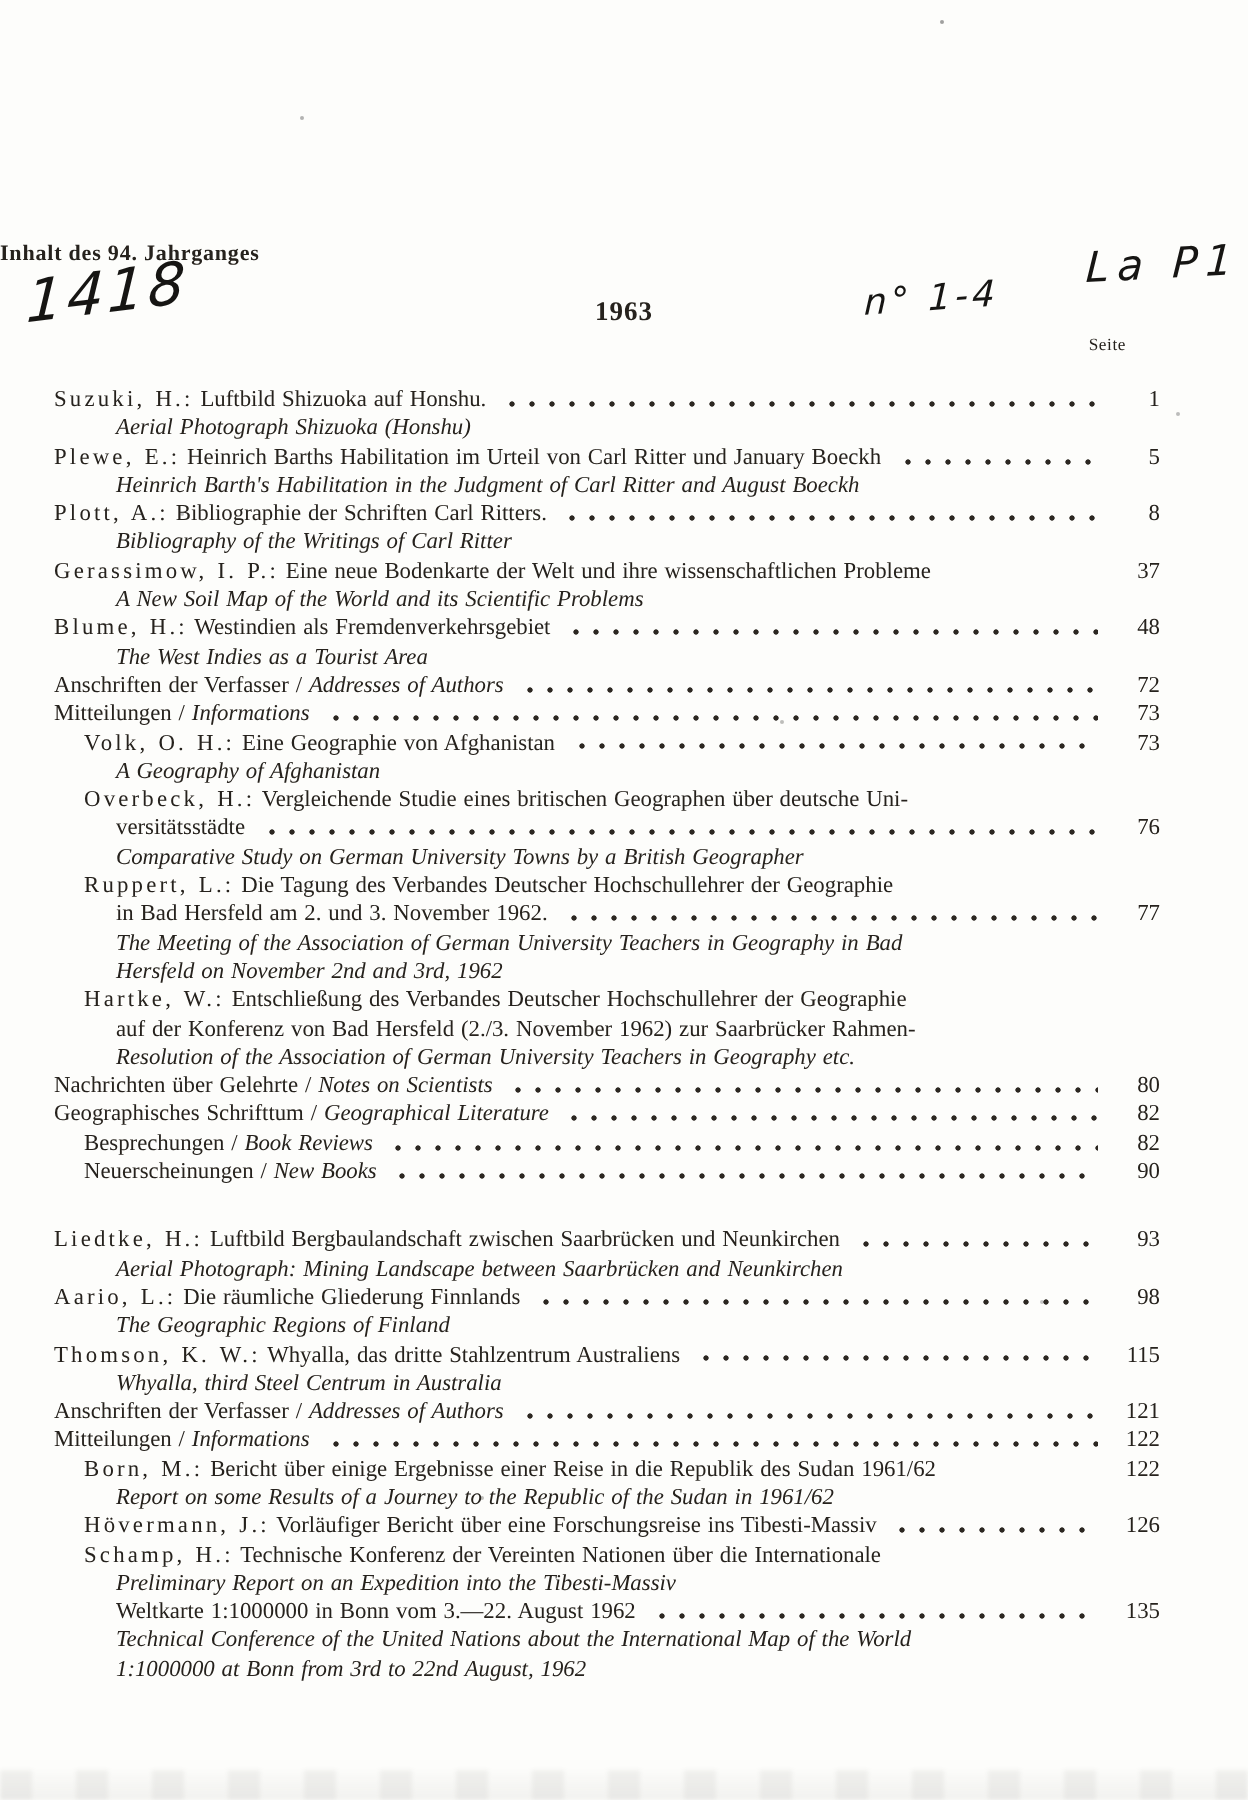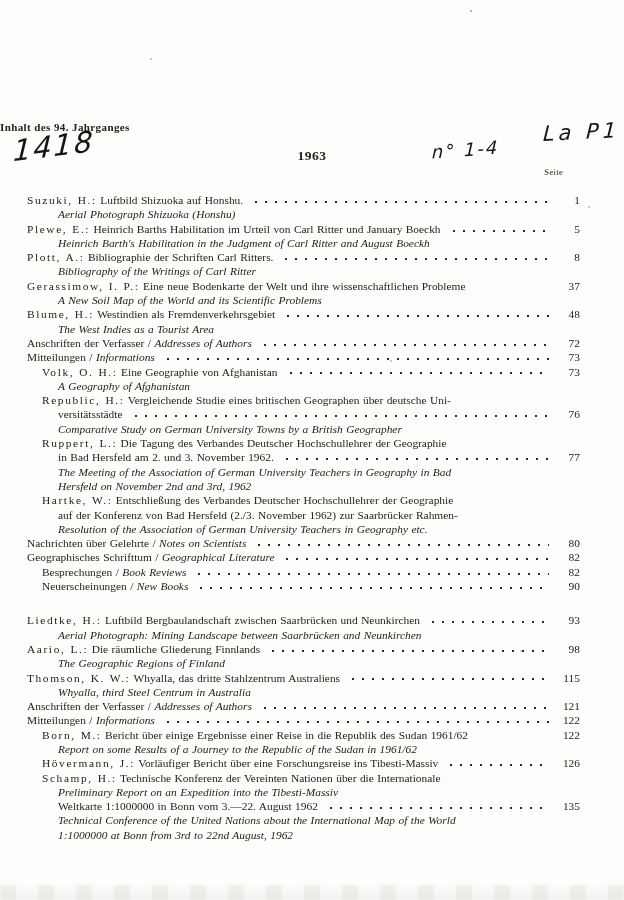--- a/index.html
+++ b/index.html
@@ -128,21 +128,21 @@
       </div>
       <div class="line indent-1">
         <span class="text"><span class="seg-author">Volk, O. H.:</span><span class="seg-roman"> Eine Geographie von Afghanistan</span></span>
         <span class="dots"></span>
         <span class="pagenum">73</span>
       </div>
       <div class="line indent-2">
         <span class="text"><span class="seg-italic">A Geography of Afghanistan</span></span>
       </div>
       <div class="line indent-1">
-        <span class="text"><span class="seg-author">Republic, H.:</span><span class="seg-roman"> Vergleichende Studie eines britischen Geographen über deutsche Uni-</span></span>
+        <span class="text"><span class="seg-author">Overbeck, H.:</span><span class="seg-roman"> Vergleichende Studie eines britischen Geographen über deutsche Uni-</span></span>
       </div>
       <div class="line indent-2">
         <span class="text"><span class="seg-roman">versitätsstädte</span></span>
         <span class="dots"></span>
         <span class="pagenum">76</span>
       </div>
       <div class="line indent-2">
         <span class="text"><span class="seg-italic">Comparative Study on German University Towns by a British Geographer</span></span>
       </div>
       <div class="line indent-1">

